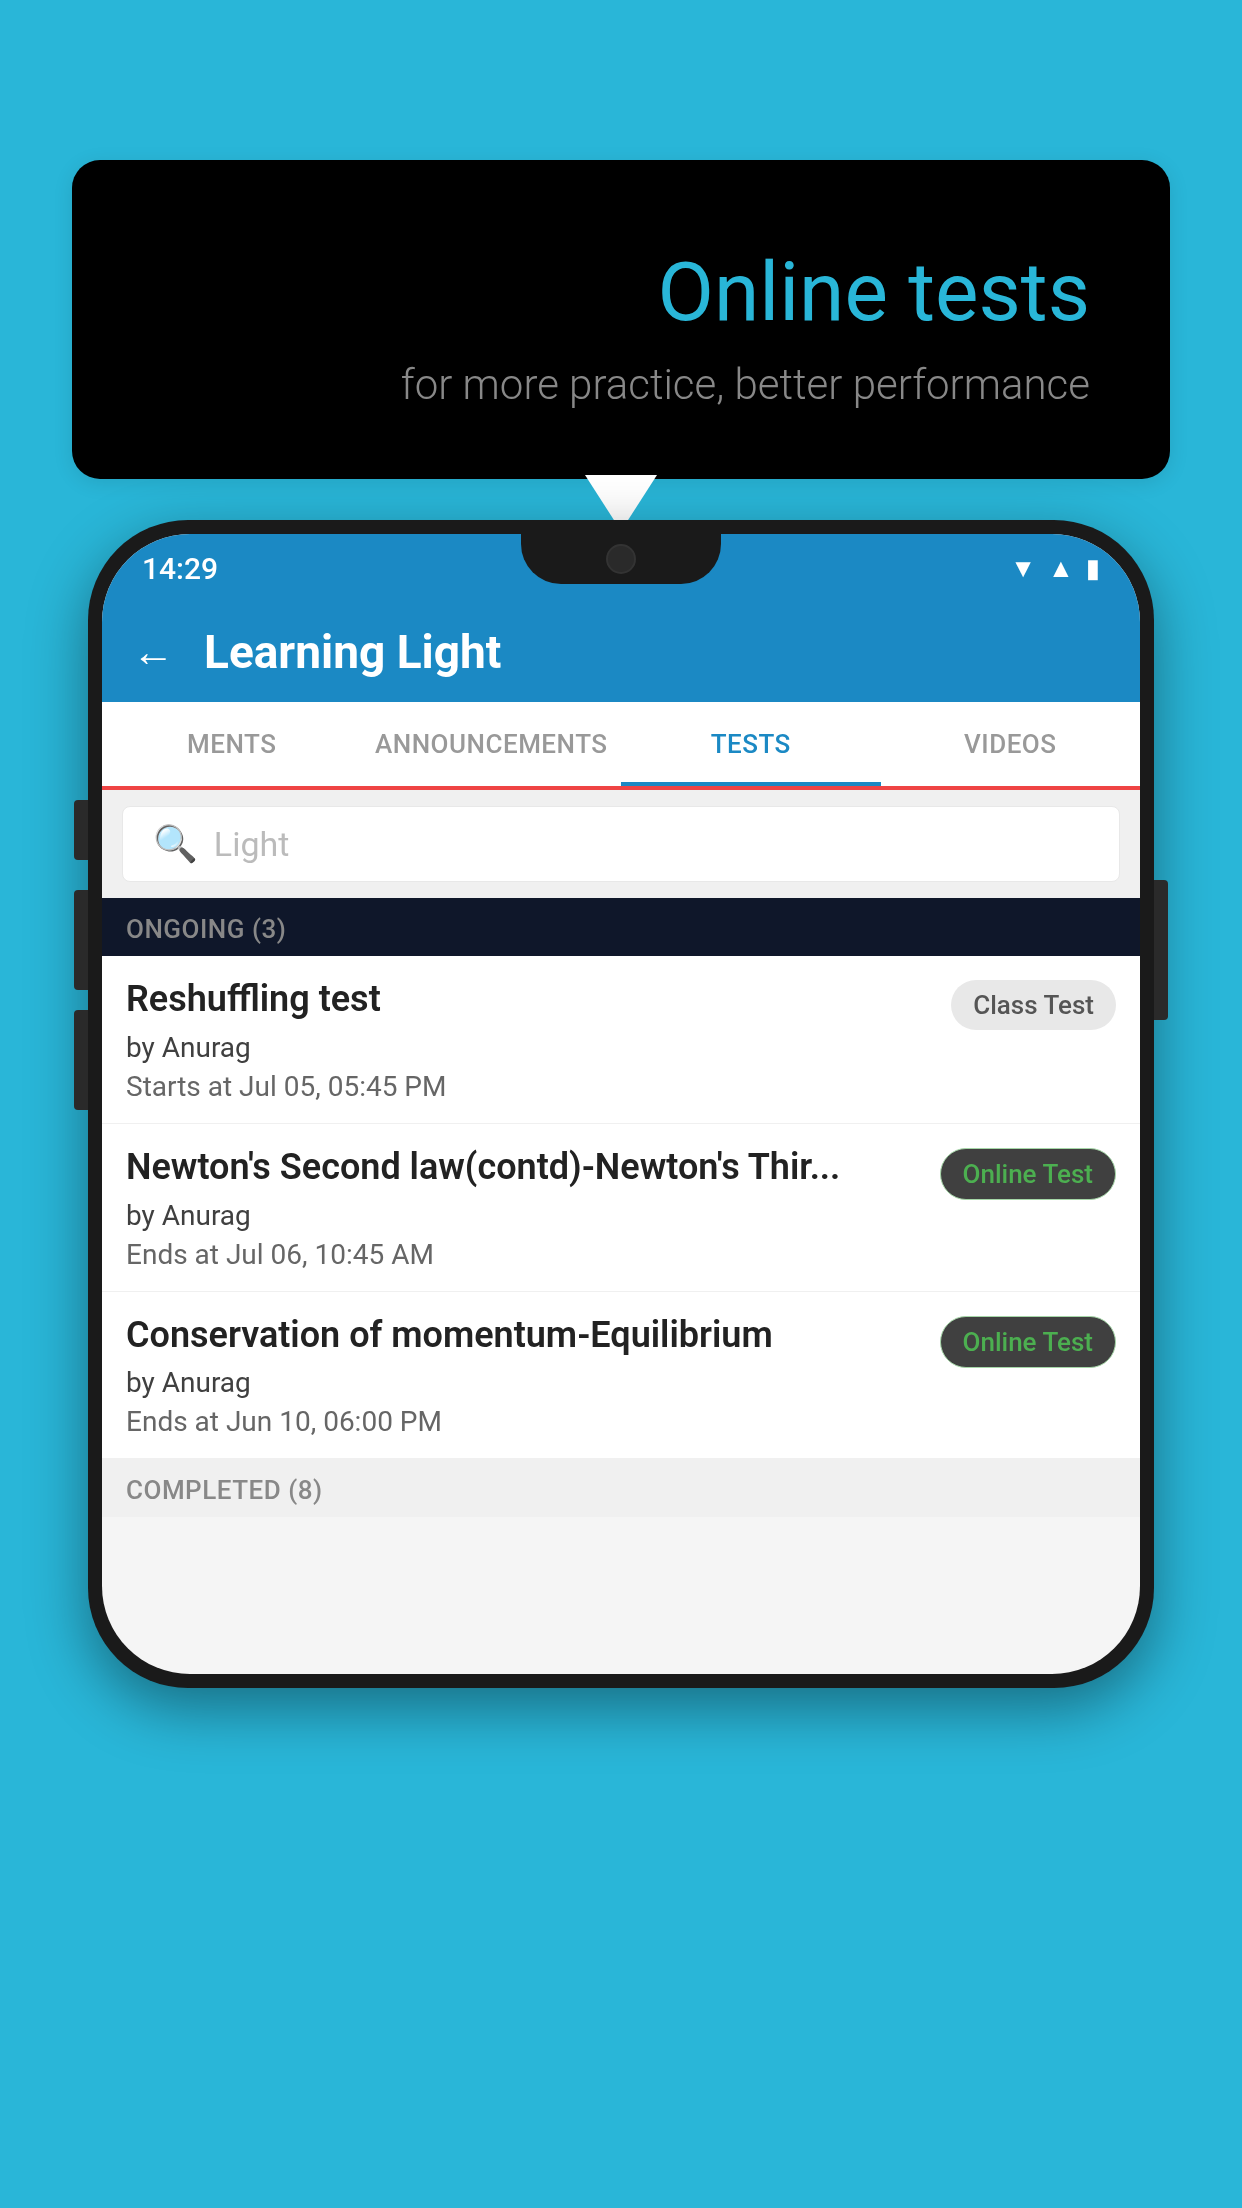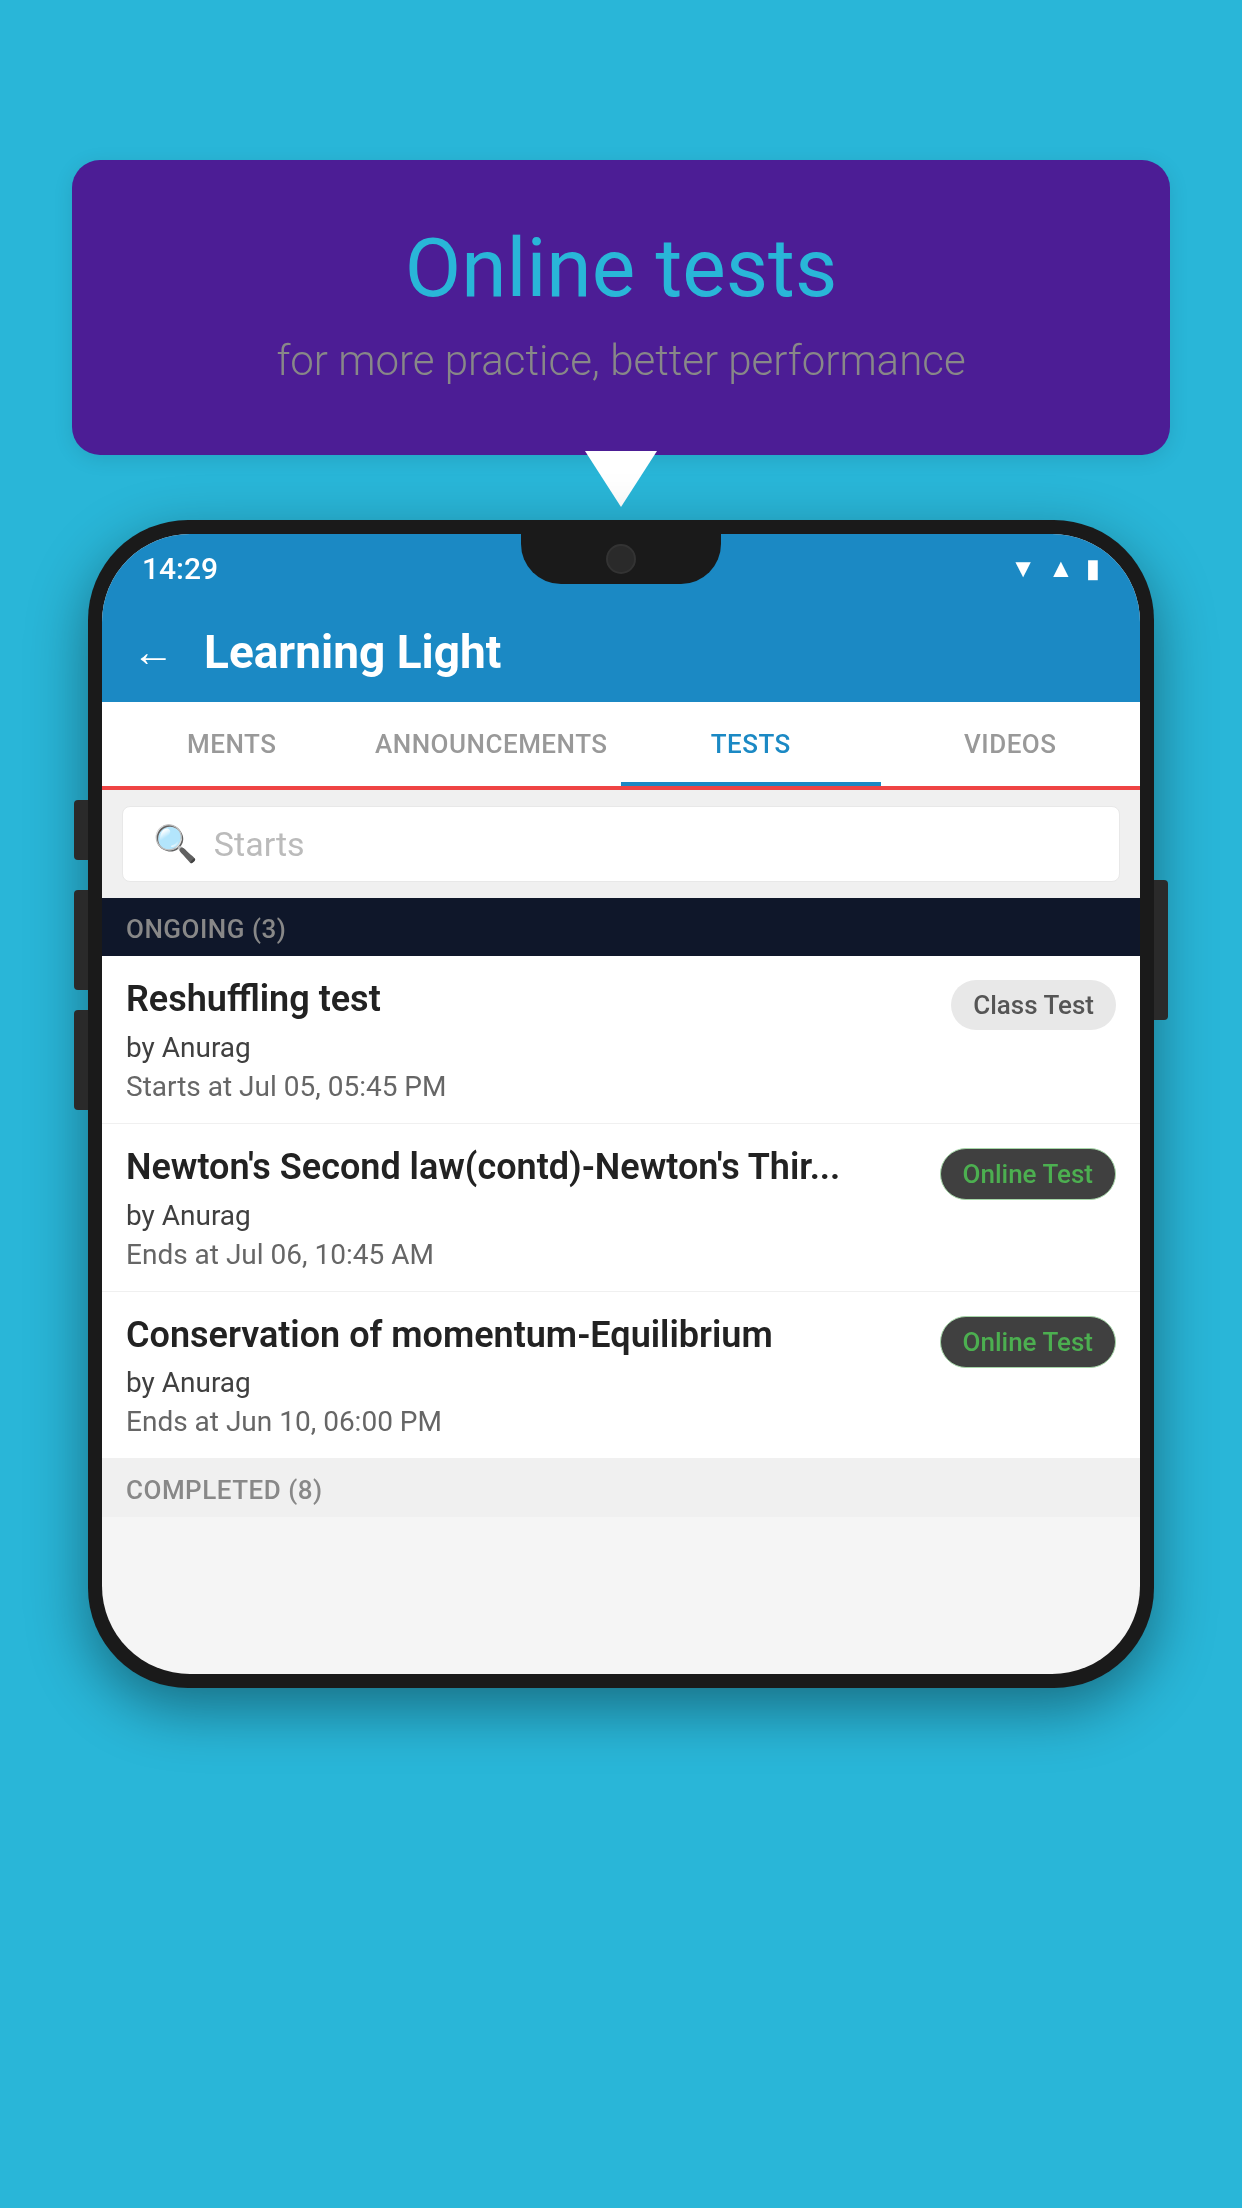--- a/index.html
+++ b/index.html
@@ -12,24 +12,24 @@
       overflow: hidden;
       position: relative;
     }
 
     
     .speech-bubble {
       position: absolute;
       top: 160px;
       left: 72px;
       right: 72px;
-      background: #4c1d95;
+      background: #000000;
       border-radius: 28px;
-      padding: 60px 80px 70px;
-      text-align: center;
+      padding: 84px 80px 70px;
+      text-align: right;
       box-shadow: 0 4px 20px rgba(0,0,0,0.1);
     }
 
     .speech-bubble::after {
       content: '';
       position: absolute;
       bottom: -52px;
       left: 50%;
       transform: translateX(-50%);
       border-left: 36px solid transparent;
@@ -377,21 +377,21 @@
           <span>TESTS</span>
         </div>
         <div class="tab-item">
           <span>VIDEOS</span>
         </div>
       </div>
 
       <div class="search-container">
         <div class="search-bar">
           <span class="search-icon-svg">🔍</span>
-          <span class="search-placeholder">Starts</span>
+          <span class="search-placeholder">Light</span>
         </div>
       </div>
 
       <div class="section-header">
         <span class="section-title">ONGOING (3)</span>
       </div>
 
       <div class="test-list">
 
         <div class="test-item">

